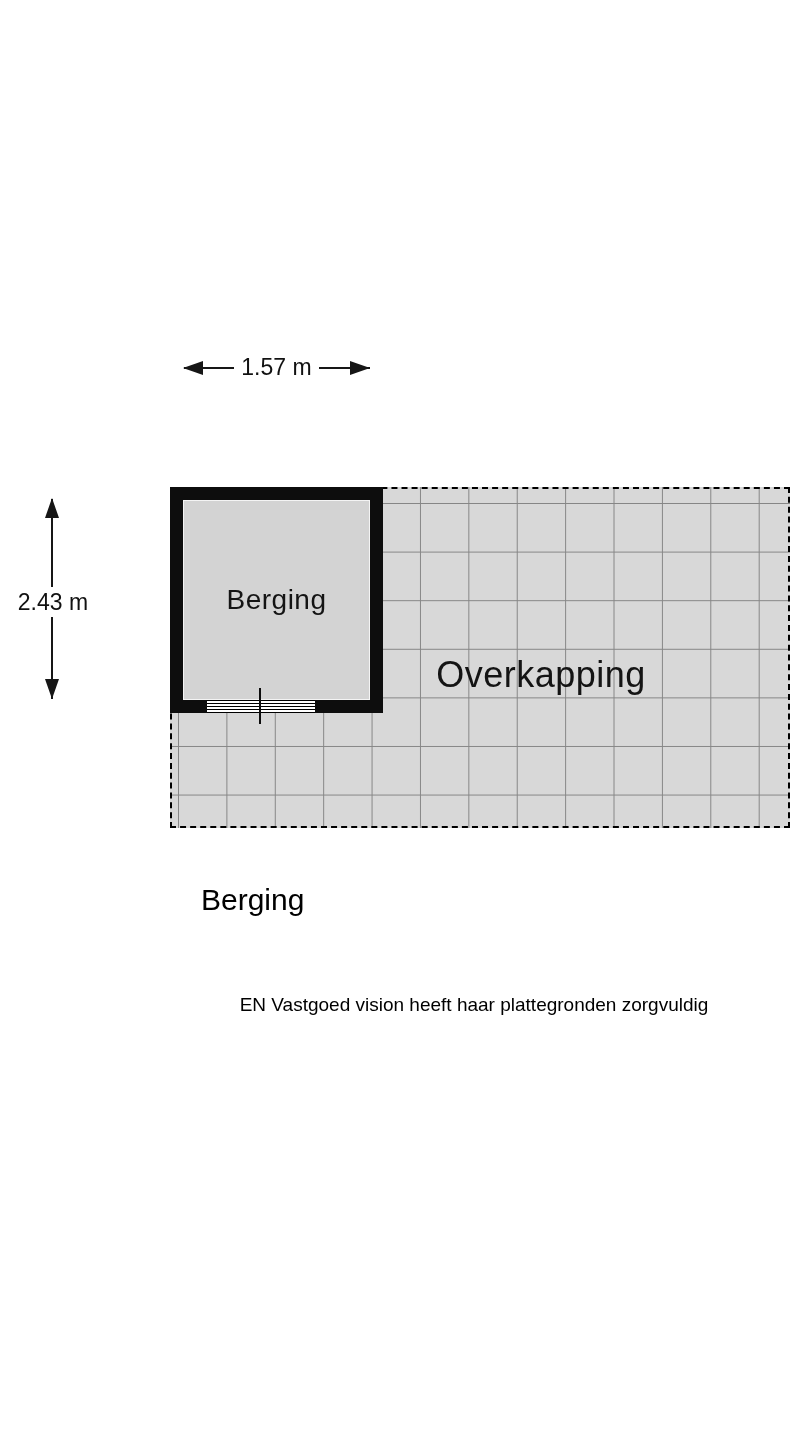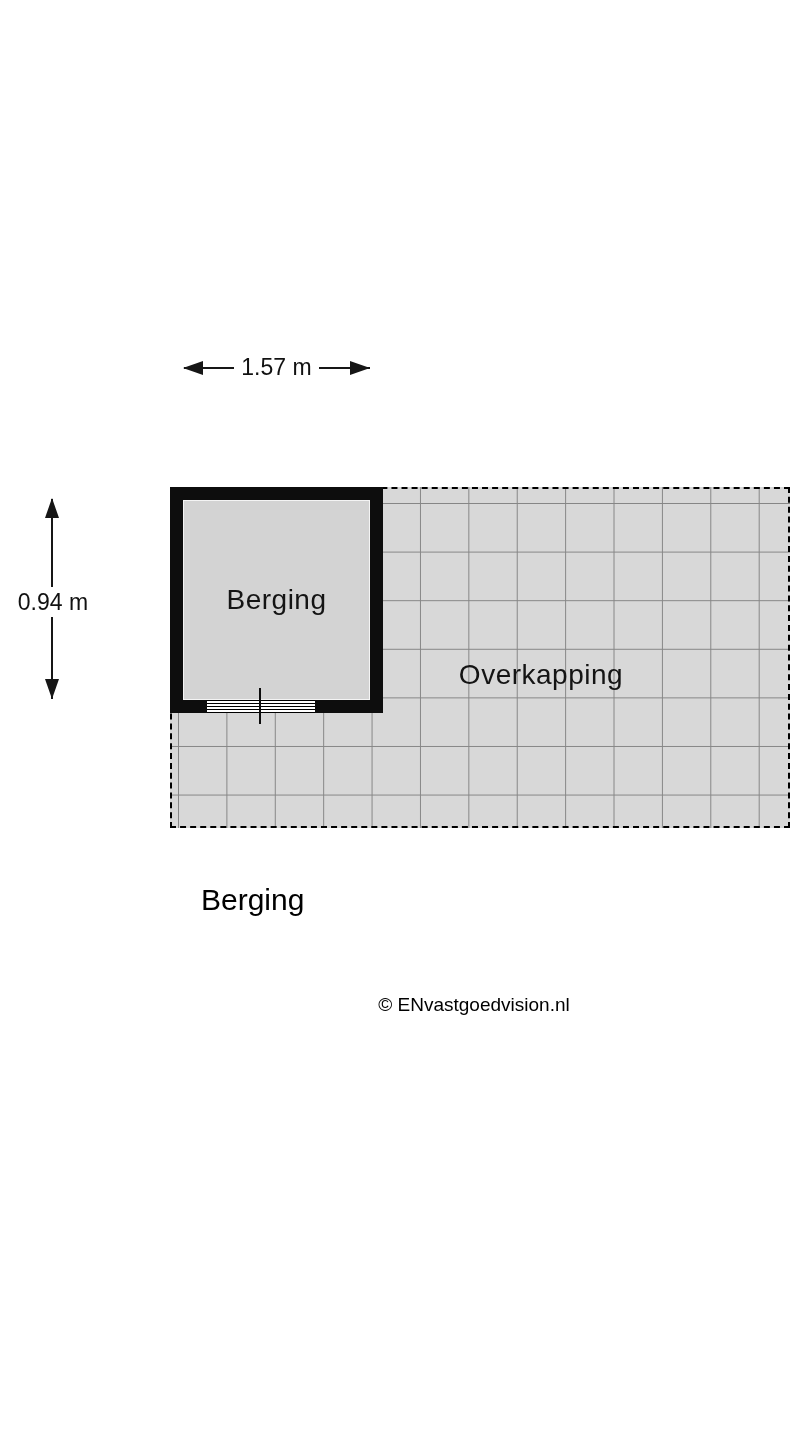--- a/index.html
+++ b/index.html
@@ -37,21 +37,21 @@
     background-color:#d8d8d8;
     background-image:
       linear-gradient(to right, #868686 1px, transparent 1px),
       linear-gradient(to bottom, #868686 1px, transparent 1px);
     background-size:48.4px 100%, 100% 48.6px;
     background-position:6px 0, 0 14px;
     background-repeat:repeat;
   }
   .overkapping-label{
     position:absolute;left:411px;top:660px;width:260px;text-align:center;
-    font-size:28px;line-height:30px;color:#141414;letter-spacing:0.5px;
+    font-size:36px;line-height:30px;color:#141414;letter-spacing:0.5px;
   }
 
   
   .room{position:absolute;left:170px;top:487px;width:213px;height:226px;background:#0d0d0d;}
   .room-interior{
     position:absolute;left:13px;top:13px;right:13px;bottom:13px;
     background:#d3d3d3;box-shadow:inset 0 0 0 1px rgba(255,255,255,0.75);
     display:flex;align-items:center;justify-content:center;
   }
   .room-label{font-size:28px;color:#141414;letter-spacing:0.5px;}
@@ -78,34 +78,34 @@
     <div class="dim-h-label">
       <span>1.57 m</span>
     </div>
   </div>
 
   <div>
     <div class="dim-v-line"></div>
     <div class="arrow-up"></div>
     <div class="arrow-down"></div>
     <div class="dim-v-label">
-      <span>0.94 m</span>
+      <span>2.43 m</span>
     </div>
   </div>
 
   <div class="overkapping"></div>
   <div class="overkapping-label">Overkapping</div>
 
   <div class="room">
     <div class="room-interior">
       <div class="room-label">Berging</div>
     </div>
     <div class="window-band"></div>
   </div>
   <div class="door-tick"></div>
 
   <div class="floor-title">Berging</div>
 
   <div class="disclaimer">
-    <div>© ENvastgoedvision.nl</div>
+    <div>EN Vastgoed vision heeft haar plattegronden zorgvuldig</div>
   </div>
 
 </div>
 
 </body></html>

